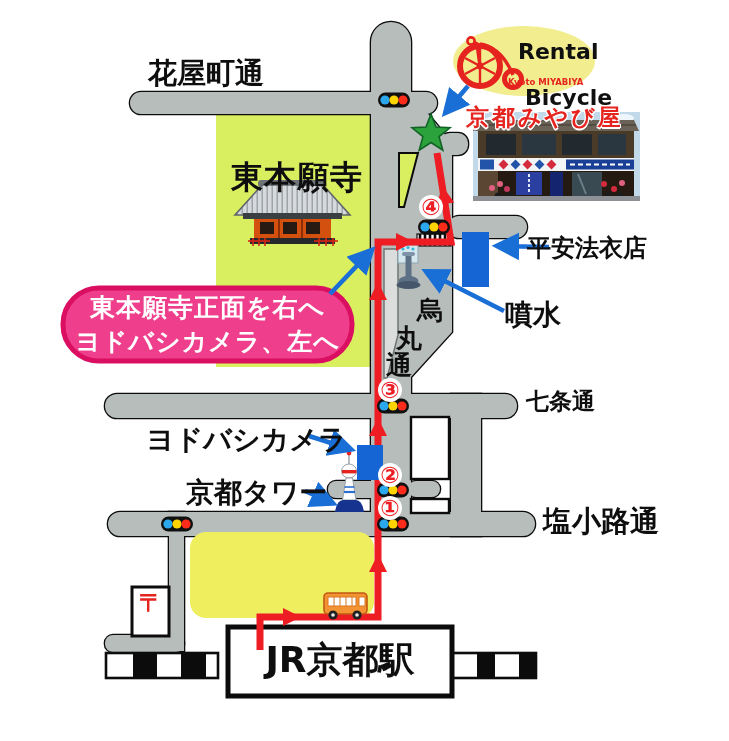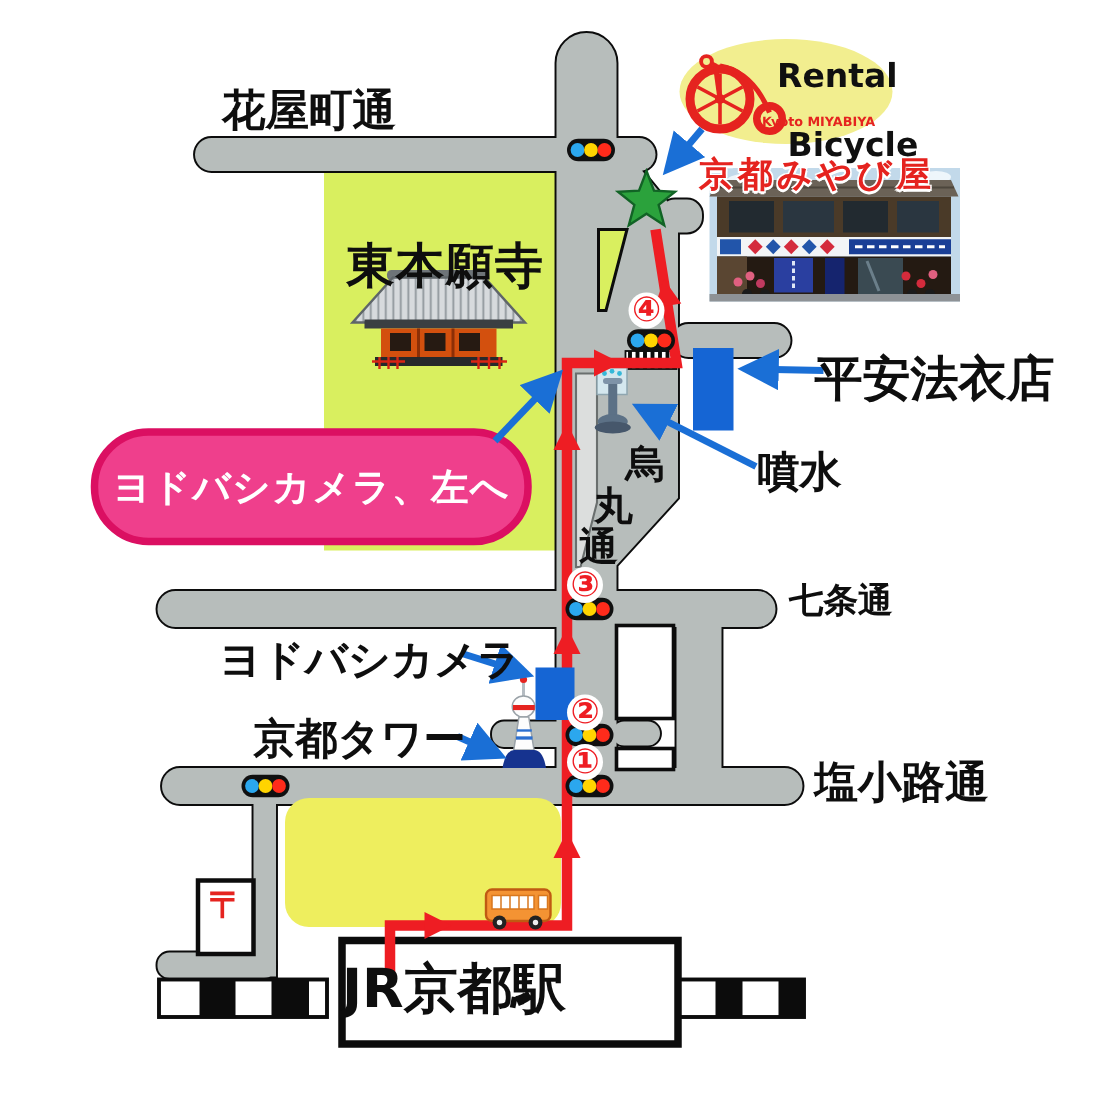--- a/index.html
+++ b/index.html
@@ -6,25 +6,25 @@
   #stage{position:relative;width:729px;height:741px;background:#fff;overflow:hidden;
          font-family:"DejaVu Sans","Liberation Sans",sans-serif;}
   #mapsvg{position:absolute;left:0;top:0;}
   .lbl{position:absolute;font-weight:900;color:#0e0e0e;white-space:nowrap;
        font-family:"DejaVu Sans","Liberation Sans",sans-serif;line-height:1.05;}
   .lbl-hanayacho{left:148px;top:58px;font-size:29px;}
   .lbl-temple{left:231px;top:138px;font-size:32px;letter-spacing:1px;margin-top:23px;}
   .lbl-shichijo{left:526px;top:389px;font-size:23px;}
   .lbl-shiokoji{left:543px;top:506px;font-size:29px;}
   .lbl-yodobashi{left:146px;top:425px;font-size:28px;}
-  .lbl-tower{left:169px;top:478px;font-size:28px;text-align:center;}
-  .lbl-heian{left:527px;top:236px;font-size:32px;margin-left:16px;}
+  .lbl-tower{left:186px;top:478px;font-size:28px;text-align:center;}
+  .lbl-heian{left:527px;top:236px;font-size:24px;}
   .lbl-funsui{left:505px;top:300px;font-size:28px;}
   .lbl-bus{left:201px;top:548px;font-size:27px;letter-spacing:1px;}
-  .lbl-station{left:228px;top:641px;width:224px;text-align:left;font-size:36px;}
+  .lbl-station{left:228px;top:641px;width:224px;text-align:center;font-size:36px;}
   .k-char{position:absolute;font-weight:900;color:#0e0e0e;font-size:26px;line-height:1;}
   .k0{left:417px;top:297px;} .k1{left:396px;top:325px;} .k2{left:386px;top:352px;}
   .sig{position:absolute;width:24px;height:24px;border-radius:50%;background:#fff;
        color:#ee1d23;font-size:23px;line-height:24px;text-align:center;font-weight:700;}
   .sig1{left:378px;top:496px;} .sig2{left:378px;top:463px;}
   .sig3{left:378px;top:378px;} .sig4{left:419px;top:195px;}
   .callout-text{position:absolute;left:63px;top:288px;width:289px;height:73px;
        display:flex;flex-direction:column;justify-content:center;align-items:center;
        color:#fff;font-weight:900;font-size:25px;line-height:34px;letter-spacing:1px;}
   .lbl-rental{left:518px;top:28px;font-size:22px;color:#101010;margin-top:12px;}
@@ -287,20 +287,21 @@
 <span class="k-char k0">烏</span>
 <span class="k-char k1">丸</span>
 <span class="k-char k2">通</span>
 
 <div class="sig sig1">①</div>
 <div class="sig sig2">②</div>
 <div class="sig sig3">③</div>
 <div class="sig sig4">④</div>
 
 <div class="callout-text">
+  <span>東本願寺正面を右へ</span>
   <span>ヨドバシカメラ、左へ</span>
 </div>
 
 <div class="lbl lbl-rental">Rental</div>
 <div class="lbl lbl-bicycle">Bicycle</div>
 <div class="lbl lbl-miyabiya-sub">Kyoto MIYABIYA</div>
 <div class="lbl lbl-shopname">京都みやび屋</div>
 
 </div>
 

